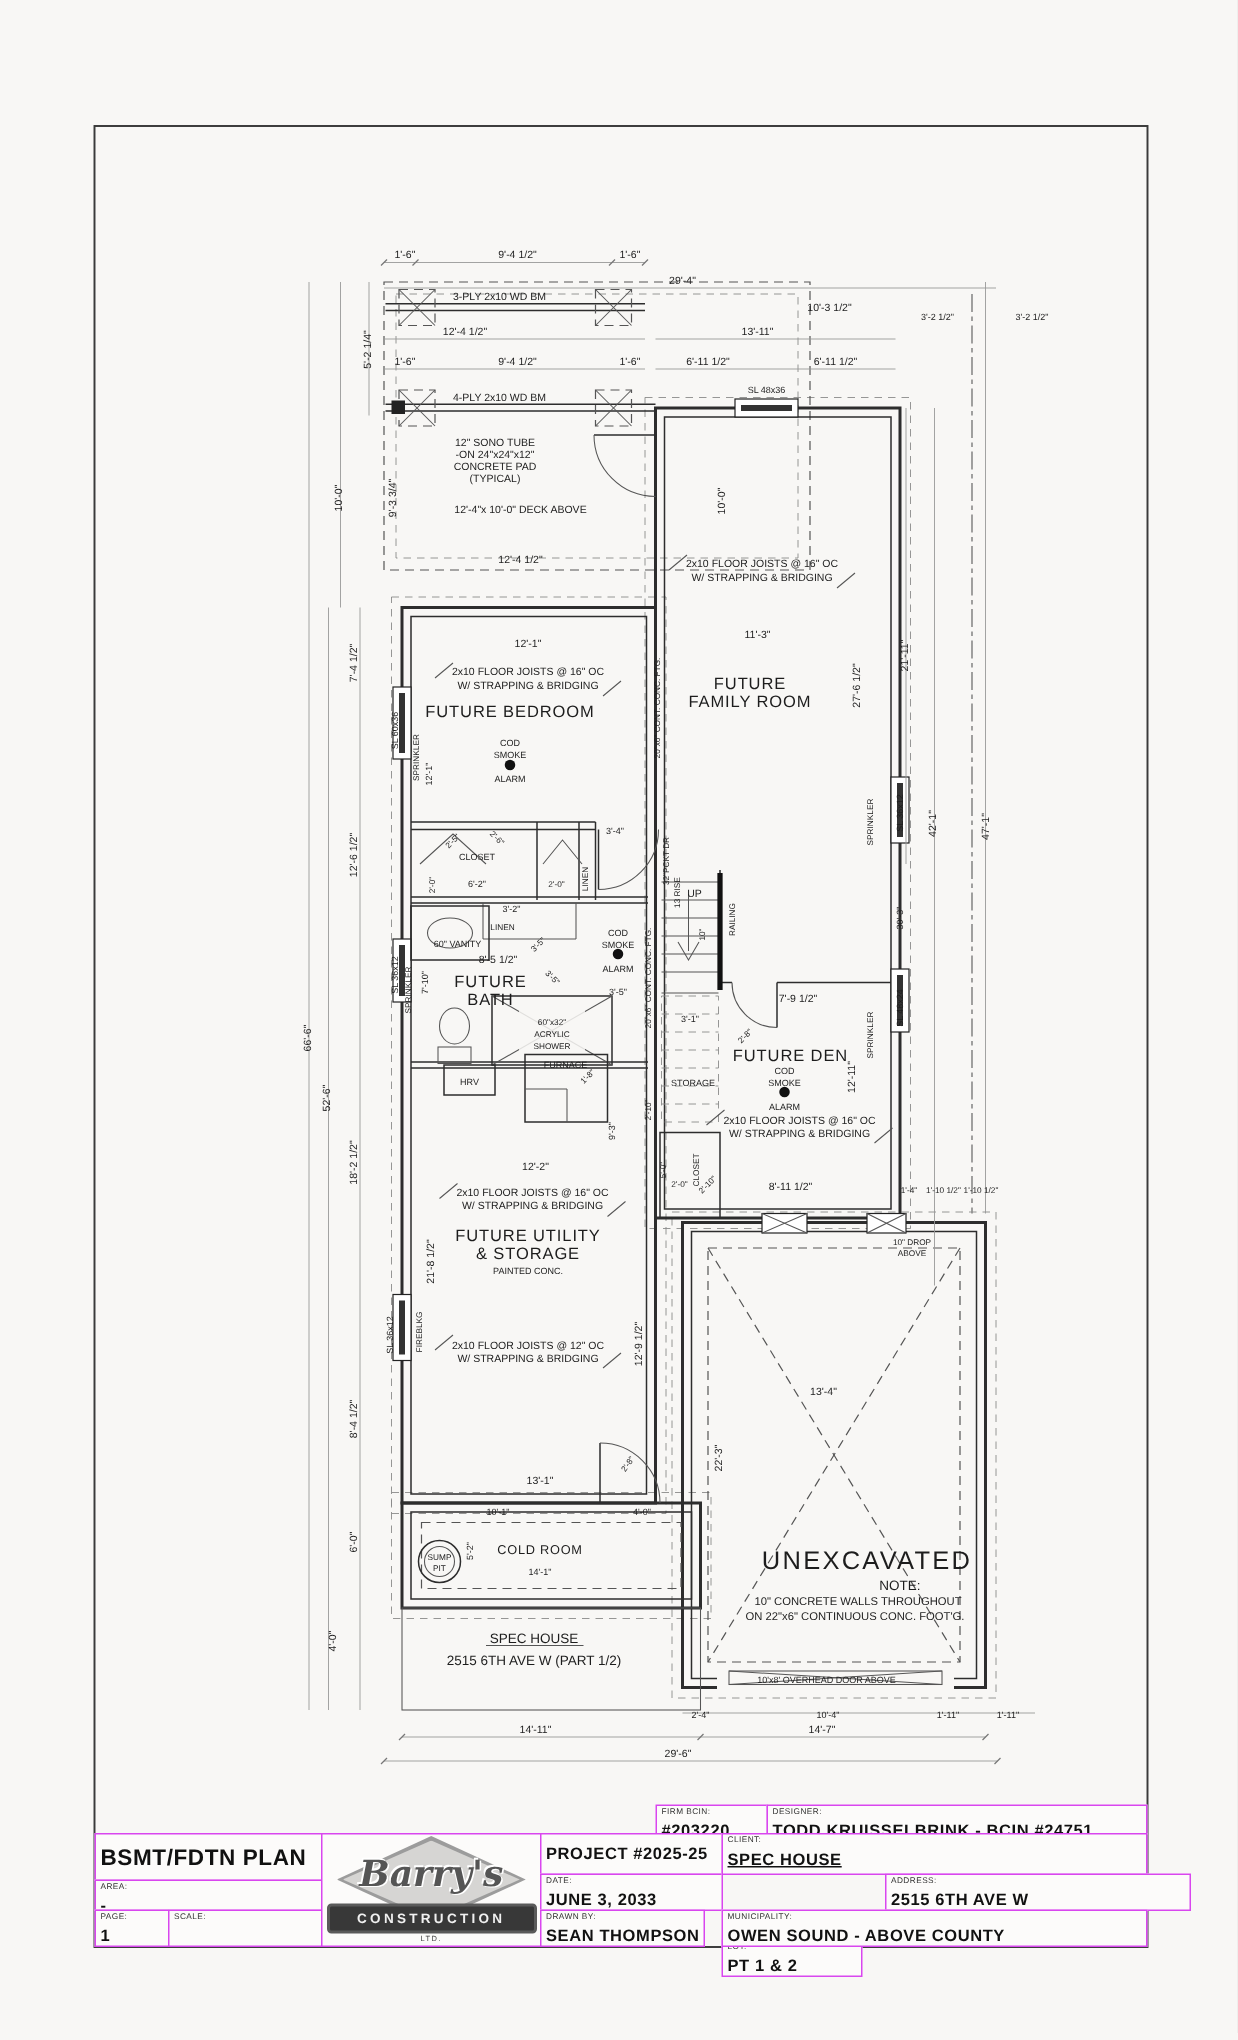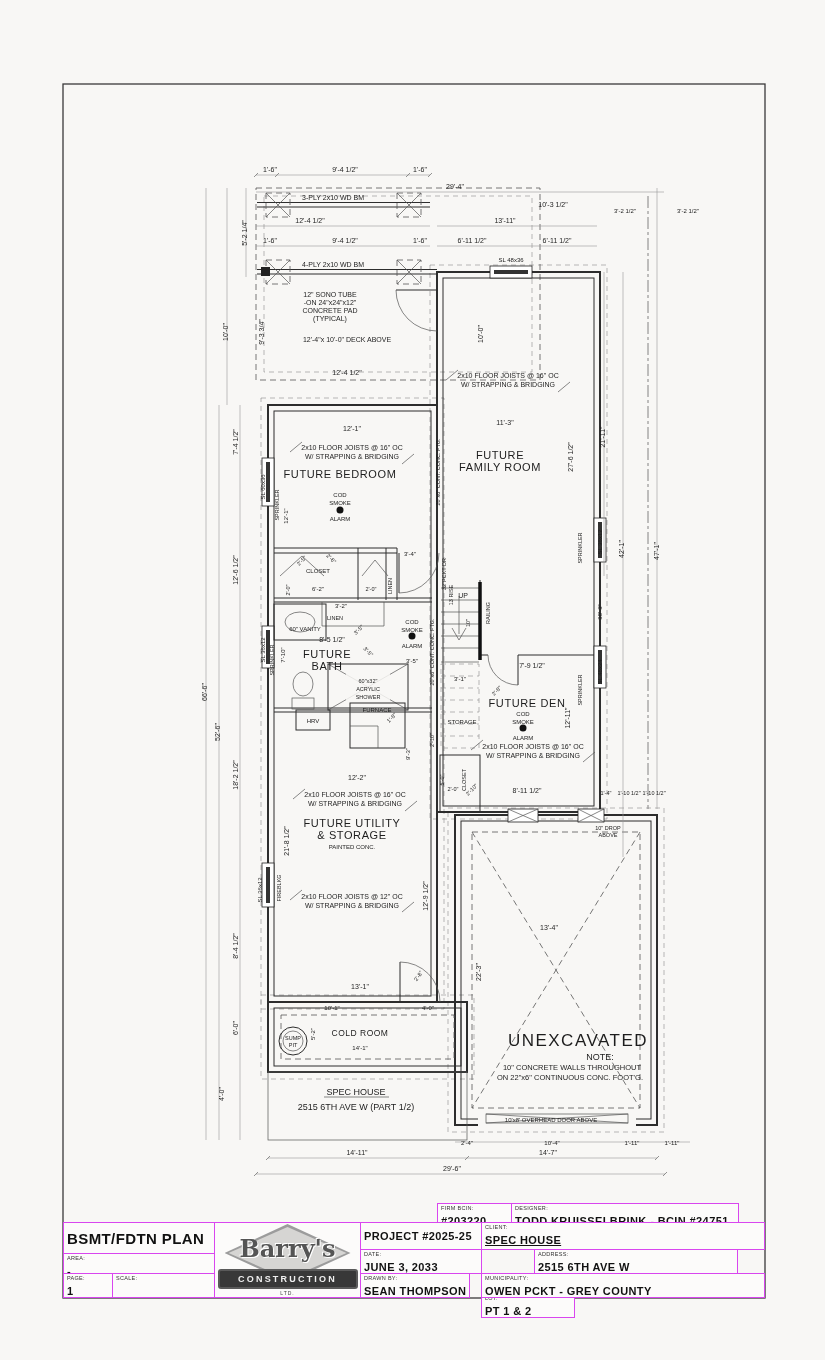--- a/index.html
+++ b/index.html
@@ -31,21 +31,21 @@
   .tval.sm{font-size:11px;}
   .tval.big{font-size:15px;}
   .u{text-decoration:underline;}
   #logo-cell{display:flex;align-items:center;justify-content:center;flex-direction:column;}
   .diamond{position:relative;width:126px;height:58px;}
   .dm1{position:absolute;left:0;top:0;width:126px;height:58px;background:#9c9c9c;
        clip-path:polygon(50% 0,100% 50%,50% 100%,0 50%);}
   .dm2{position:absolute;left:4px;top:3px;width:118px;height:52px;background:#d6d5d3;
        clip-path:polygon(50% 0,100% 50%,50% 100%,0 50%);}
   .barrys{position:absolute;left:0;top:10px;width:126px;text-align:center;
-          font-family:"DejaVu Serif",serif;font-weight:bold;
+          font-family:"DejaVu Serif",serif;font-style:italic;font-weight:bold;
           font-size:24px;color:#555;text-shadow:1px 1px 0 #fff,-1px -1px 0 #fff;}
   .cbar{position:relative;margin-top:-12px;width:136px;height:16px;background:#383838;
         border:2px solid #5a5a5a;border-radius:3px;color:#f0f0f0;font-size:9px;
         letter-spacing:2.2px;font-weight:bold;display:flex;align-items:center;justify-content:center;}
   .ltd{font-size:5px;color:#444;margin-top:1px;letter-spacing:1px;}
   #watermark{position:absolute;left:150px;top:1302px;width:530px;text-align:center;
              font-size:21px;font-weight:bold;color:#a9adb2;opacity:.6;letter-spacing:2px;
              text-shadow:0 0 2px #c5c5c5;}
 </style>
 </head>
@@ -444,21 +444,21 @@
     <text class="t" transform="rotate(-90 207 692)" x="207" y="692">66'-6"</text>
     <text class="t" transform="rotate(-90 220 732)" x="220" y="732">52'-6"</text>
   </g>
 </svg>
 
 <div>
   <div class="tb" style="left:437px;top:1203px;width:75px;height:20px">
     <span class="tlab">FIRM BCIN:</span>
     <span class="tval sm">#203220</span>
   </div>
-  <div class="tb" style="left:511px;top:1203px;width:228px;height:20px">
+  <div class="tb" style="left:511px;top:1203px;width:254px;height:20px">
     <span class="tlab">DESIGNER:</span>
     <span class="tval sm">TODD KRUISSELBRINK - BCIN #24751</span>
   </div>
   <div class="tb" style="left:63px;top:1222px;width:167px;height:32px;display:flex;align-items:center">
     <span class="tval big">BSMT/FDTN PLAN</span>
   </div>
   <div class="tb" style="left:63px;top:1253px;width:152px;height:21px">
     <span class="tlab">AREA:</span>
     <span class="tval sm">-</span>
   </div>
@@ -491,24 +491,24 @@
     <span class="tval sm">SEAN THOMPSON</span>
   </div>
   <div class="tb" style="left:481px;top:1222px;width:284px;height:28px">
     <span class="tlab">CLIENT:</span>
     <span class="tval u">SPEC HOUSE</span>
   </div>
   <div class="tb" style="left:481px;top:1293px;width:94px;height:25px">
     <span class="tlab">LOT:</span>
     <span class="tval sm">PT 1 &amp; 2</span>
   </div>
-  <div class="tb" style="left:534px;top:1249px;width:204px;height:25px">
+  <div class="tb" style="left:590px;top:1249px;width:204px;height:25px">
     <span class="tlab">ADDRESS:</span>
     <span class="tval sm">2515 6TH AVE W</span>
   </div>
   <div class="tb" style="left:481px;top:1273px;width:284px;height:25px">
     <span class="tlab">MUNICIPALITY:</span>
-    <span class="tval sm">OWEN PCKT - GREY COUNTY</span>
+    <span class="tval sm">OWEN SOUND - ABOVE COUNTY</span>
   </div>
 </div>
 
 
 </div>
 
 </body></html>

